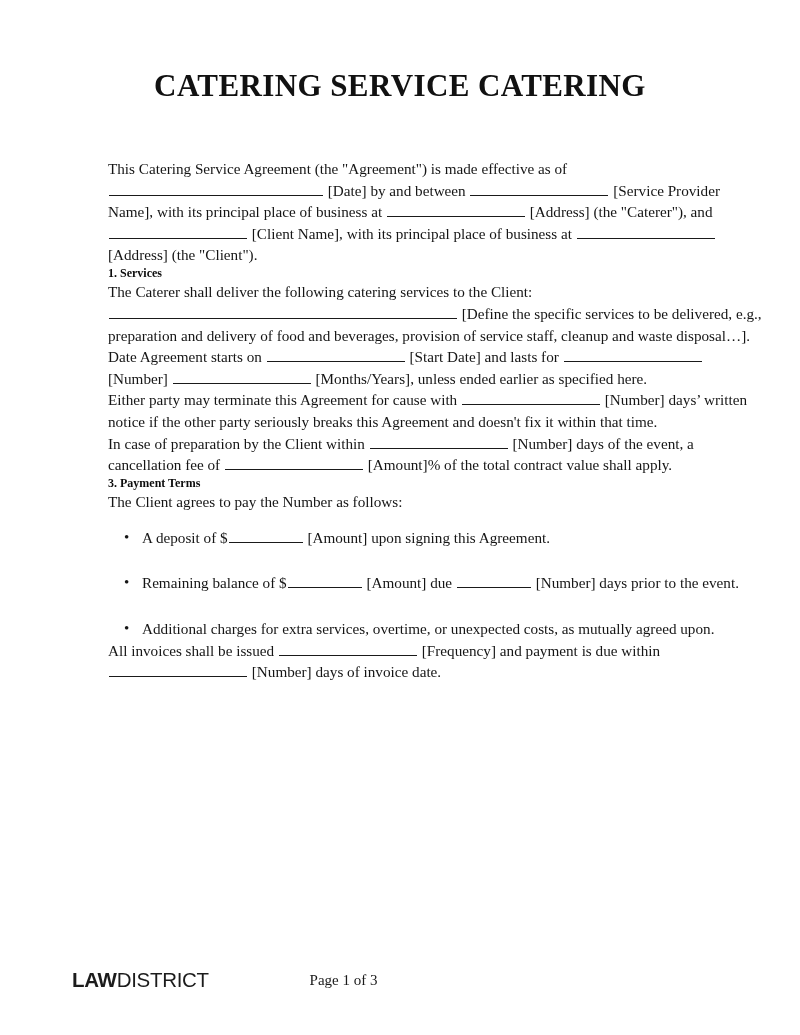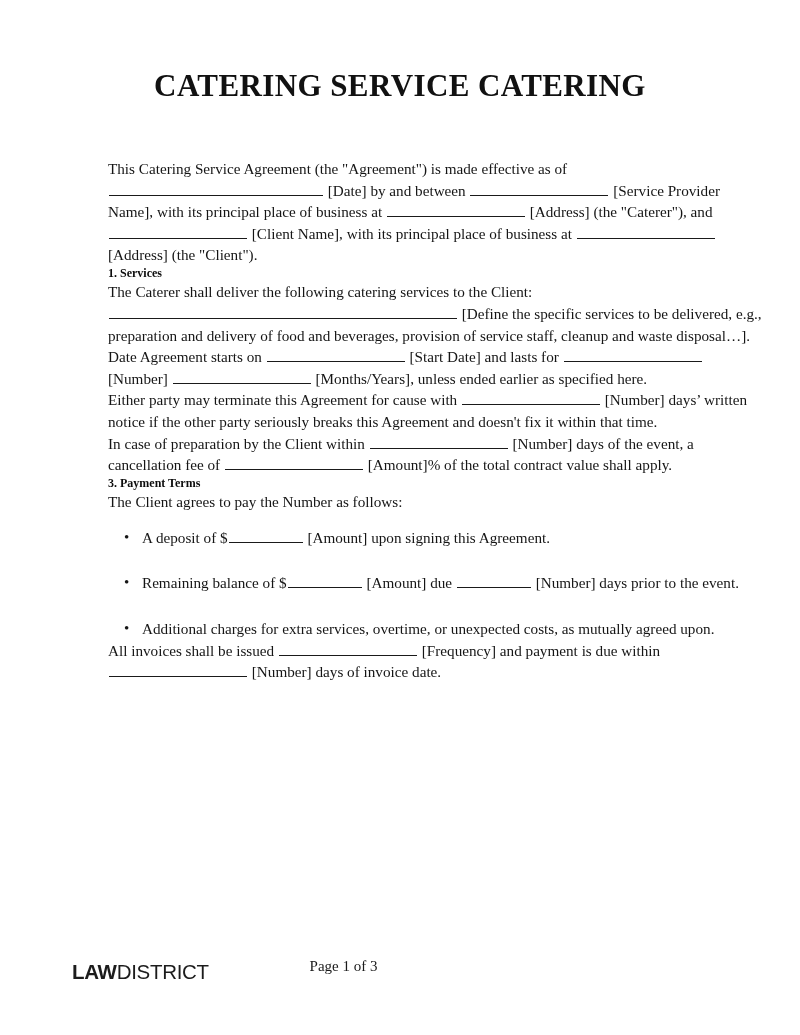--- a/index.html
+++ b/index.html
@@ -93,33 +93,33 @@
   .footer {
     position: absolute;
     left: 0;
     top: 952px;
     width: 800px;
     height: 40px;
   }
   .logo {
     position: absolute;
     left: 72px;
-    top: 8px;
+    top: 16px;
     font-family: "Liberation Sans", "DejaVu Sans", sans-serif;
     font-size: 20.5px;
     letter-spacing: -0.3px;
     color: #1c1c1c;
     white-space: nowrap;
   }
   .logo .law { font-weight: bold; }
   .logo .district { font-weight: normal; }
   .page-number {
     position: absolute;
     left: 0;
-    top: 6px;
+    top: 20px;
     width: 687px;
     text-align: center;
     font-size: 15px;
     color: #1a1a1a;
   }
 </style>
 </head>
 <body>
 
 <div class="page">

